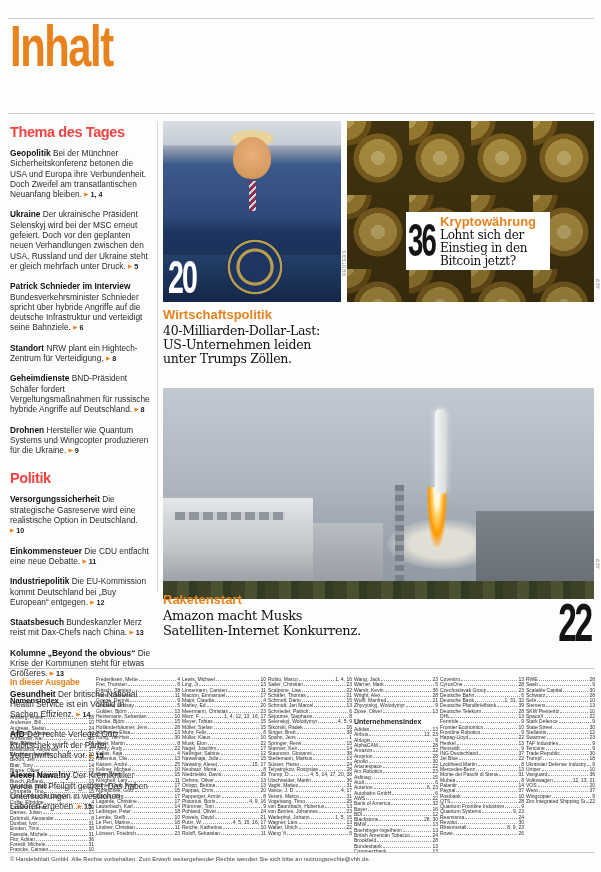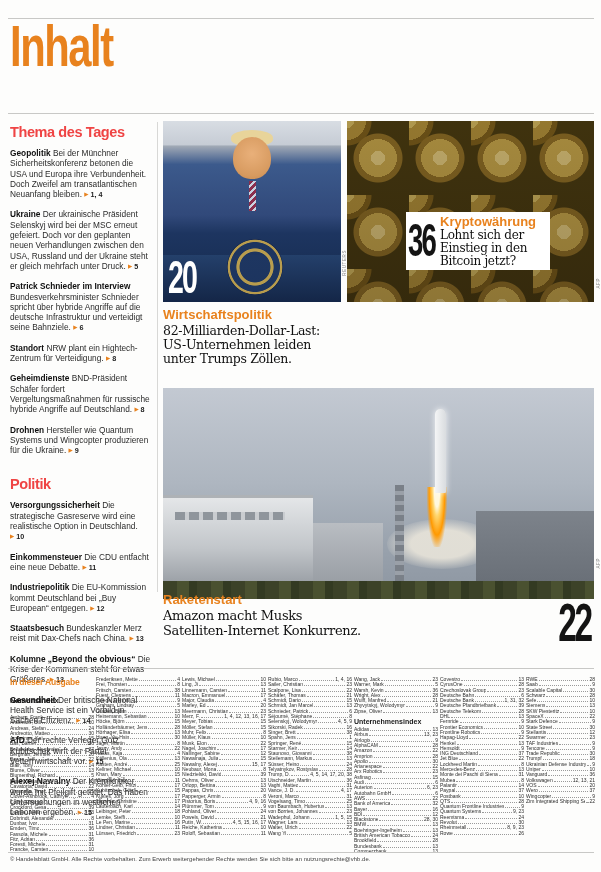--- a/index.html
+++ b/index.html
@@ -18,21 +18,21 @@
     font-size:58px; font-weight:bold; letter-spacing:-2px; line-height:.82;
     color:#e8821e; transform:scaleX(.72); transform-origin:left top;
   }
   .brand-block { position:absolute; right:8px; top:21px; text-align:right; }
   .brand { font-family:"DejaVu Serif", serif; font-weight:bold; font-size:15px; color:#e8821e; letter-spacing:-.3px; }
   .dateline { margin-top:2px; font-size:6.3px; letter-spacing:.35px; color:#2b2b2b; }
 
   
   #left-col { position:absolute; left:10px; top:122px; width:141px; }
   .sec-title { font-size:14.5px; font-weight:bold; letter-spacing:-.4px; margin:2px 0 8px; color:#ef4444; }
-  .sec-politik { margin-top:20px; }
+  .sec-politik { margin-top:14px; }
   .toc-item { font-size:8.3px; line-height:10.3px; color:#2a2a2a; margin-bottom:9px; }
   .toc-item b { color:#0f0f0f; }
   .arr { color:#e8821e; font-size:5.5px; vertical-align:1px; }
   .pgn { font-size:7.2px; font-weight:bold; color:#222; }
 
   
   .photo { position:absolute; overflow:hidden; }
   #photo-trump { left:163px; top:121px; width:178px; height:181px;
     background:linear-gradient(180deg,#d8dde3 0%,#c6ccd5 13%,#9fa8b5 14%,#3c5a8c 24%,#31497a 52%,#1d3560 62%,#15294c 100%);
   }
@@ -154,21 +154,21 @@
     <div class="face"></div>
     <div class="tie"></div>
     <div class="desk"></div>
     <div class="seal"></div>
     <div class="photo-num">20</div>
   </div>
   <div class="credit" style="left:342px; top:250px">REUTERS</div>
 
   <div class="caption-block" id="cap-trump">
     <div class="kicker">Wirtschaftspolitik</div>
-    <div class="feat-headline">82-Milliarden-Dollar-Last:
+    <div class="feat-headline">40-Milliarden-Dollar-Last:
 US-Unternehmen leiden
 unter Trumps Zöllen.</div>
   </div>
 
   <div class="photo" id="photo-bitcoin">
     <div class="bit-shade"></div>
     <div class="bit-box">
       <div class="bit-num">36</div>
       <div class="bit-text">
         <div class="kicker">Kryptowährung</div>

